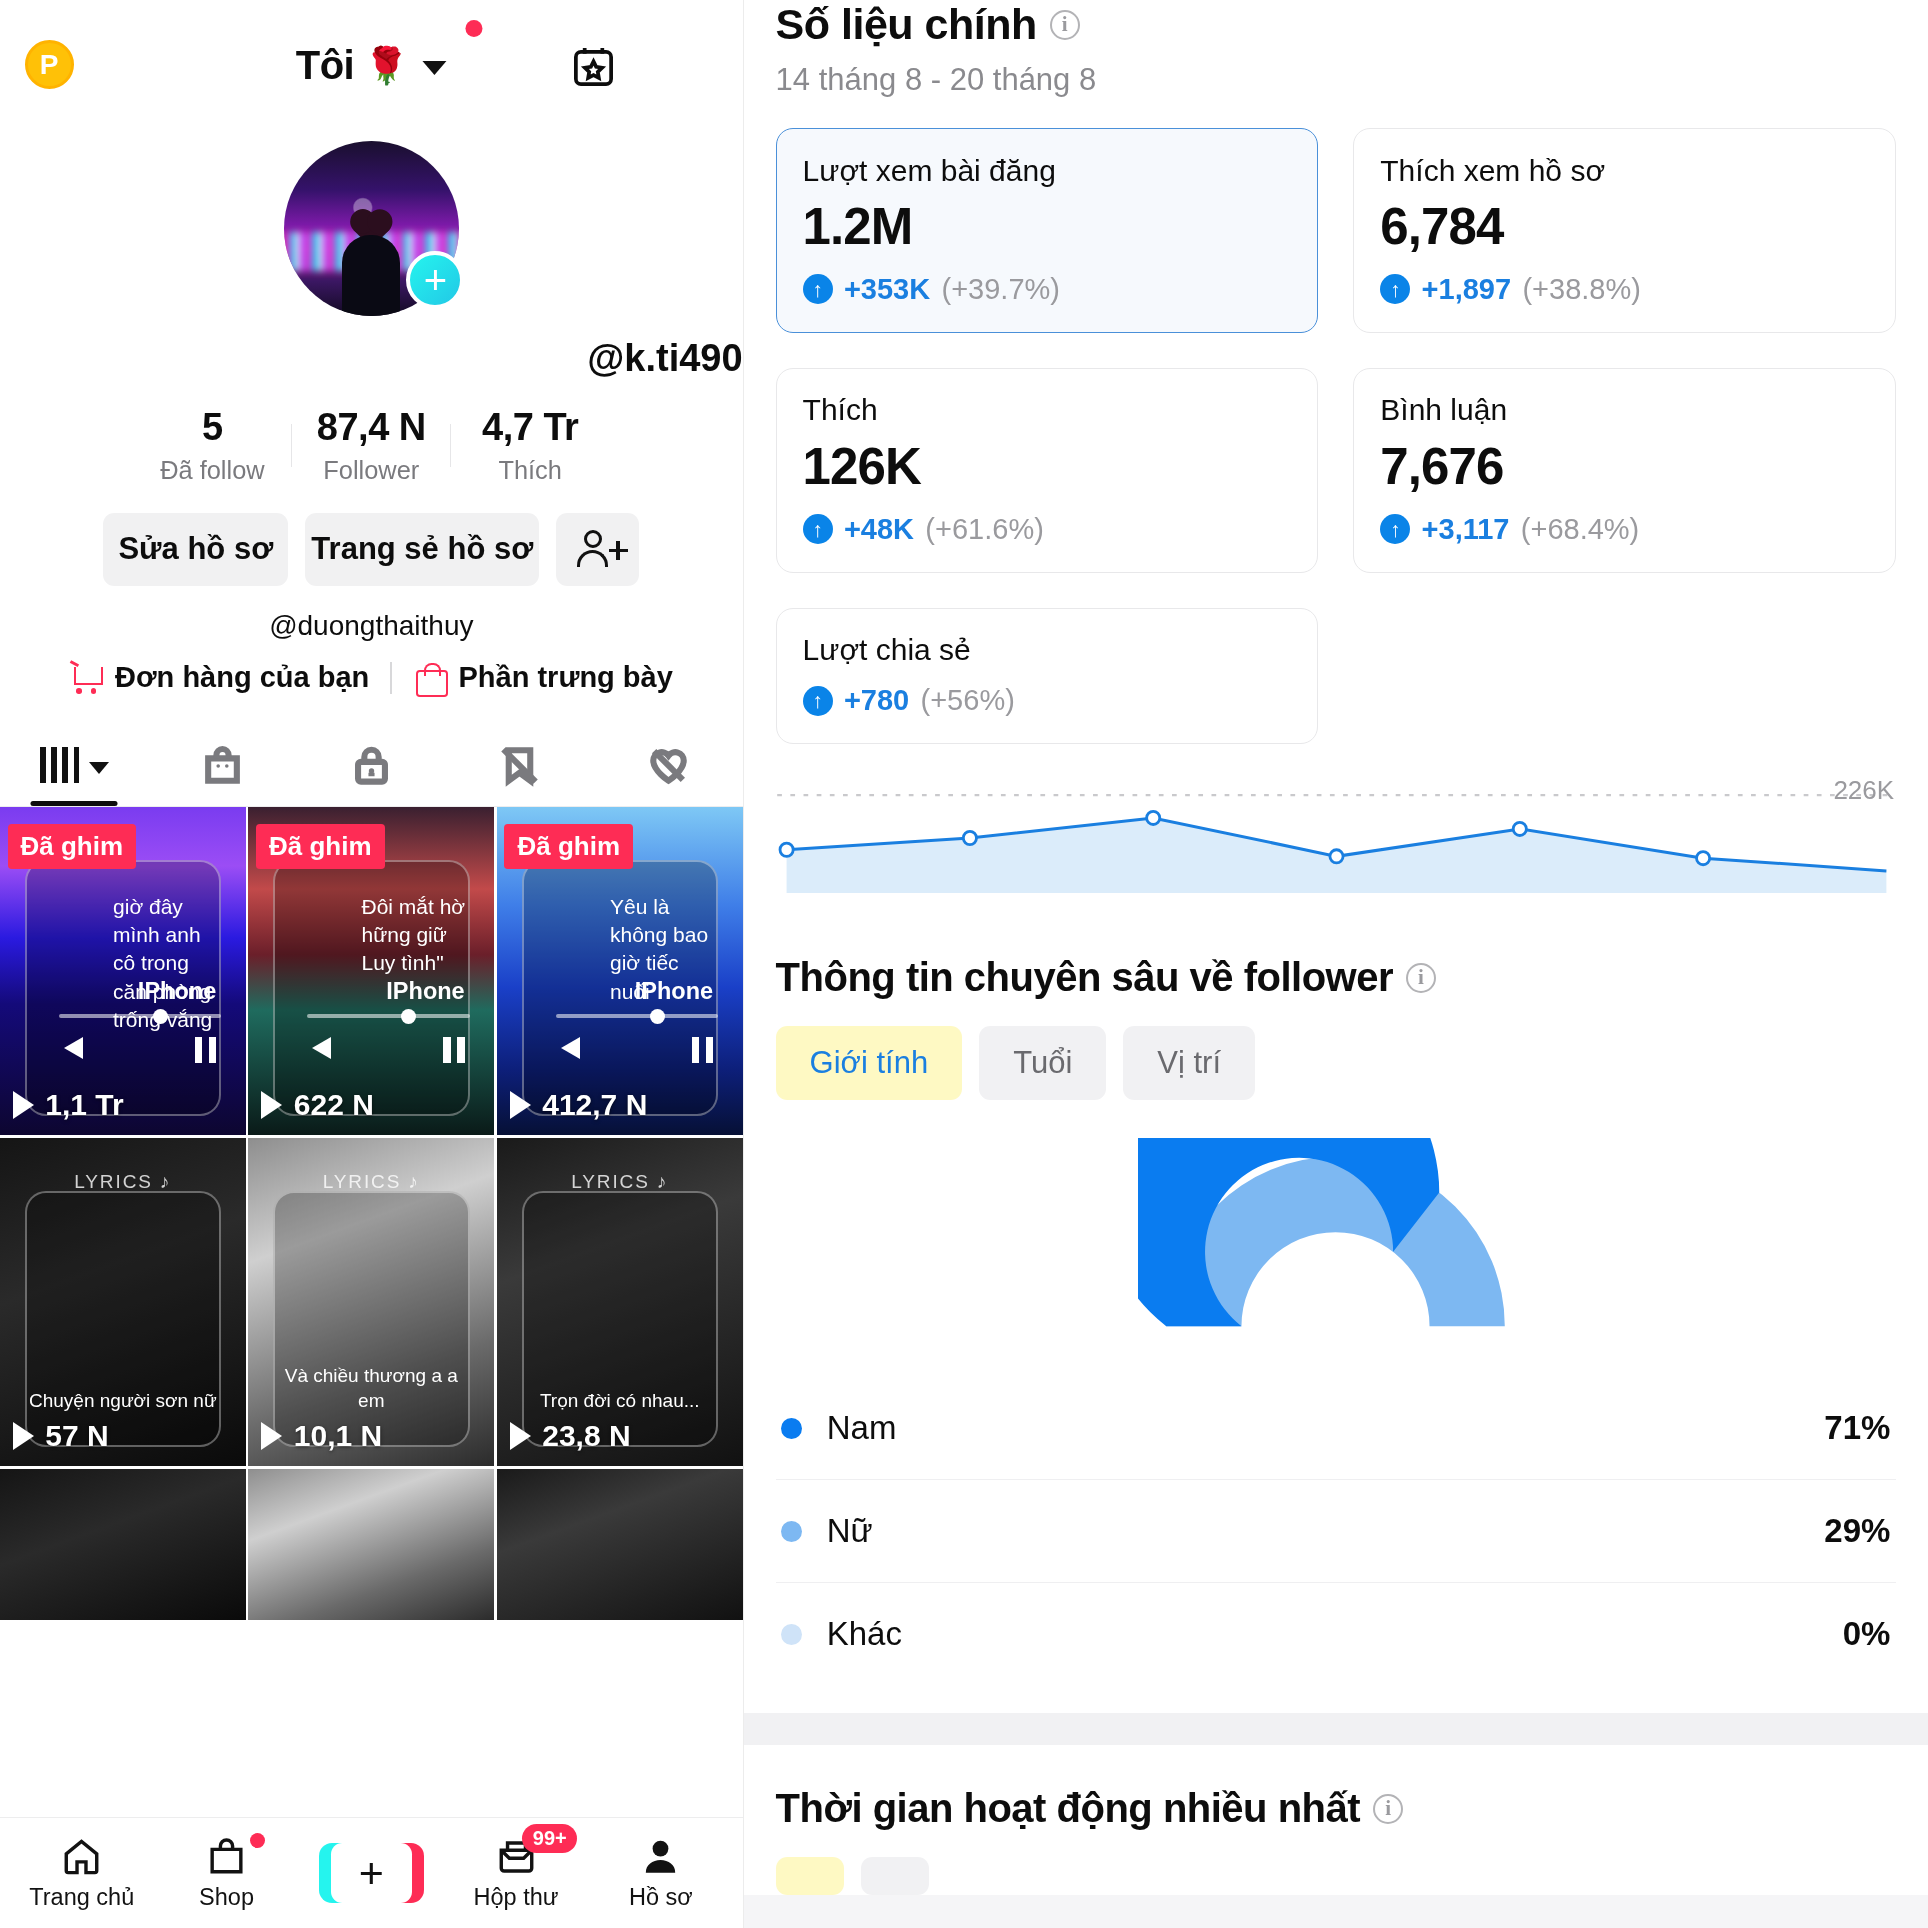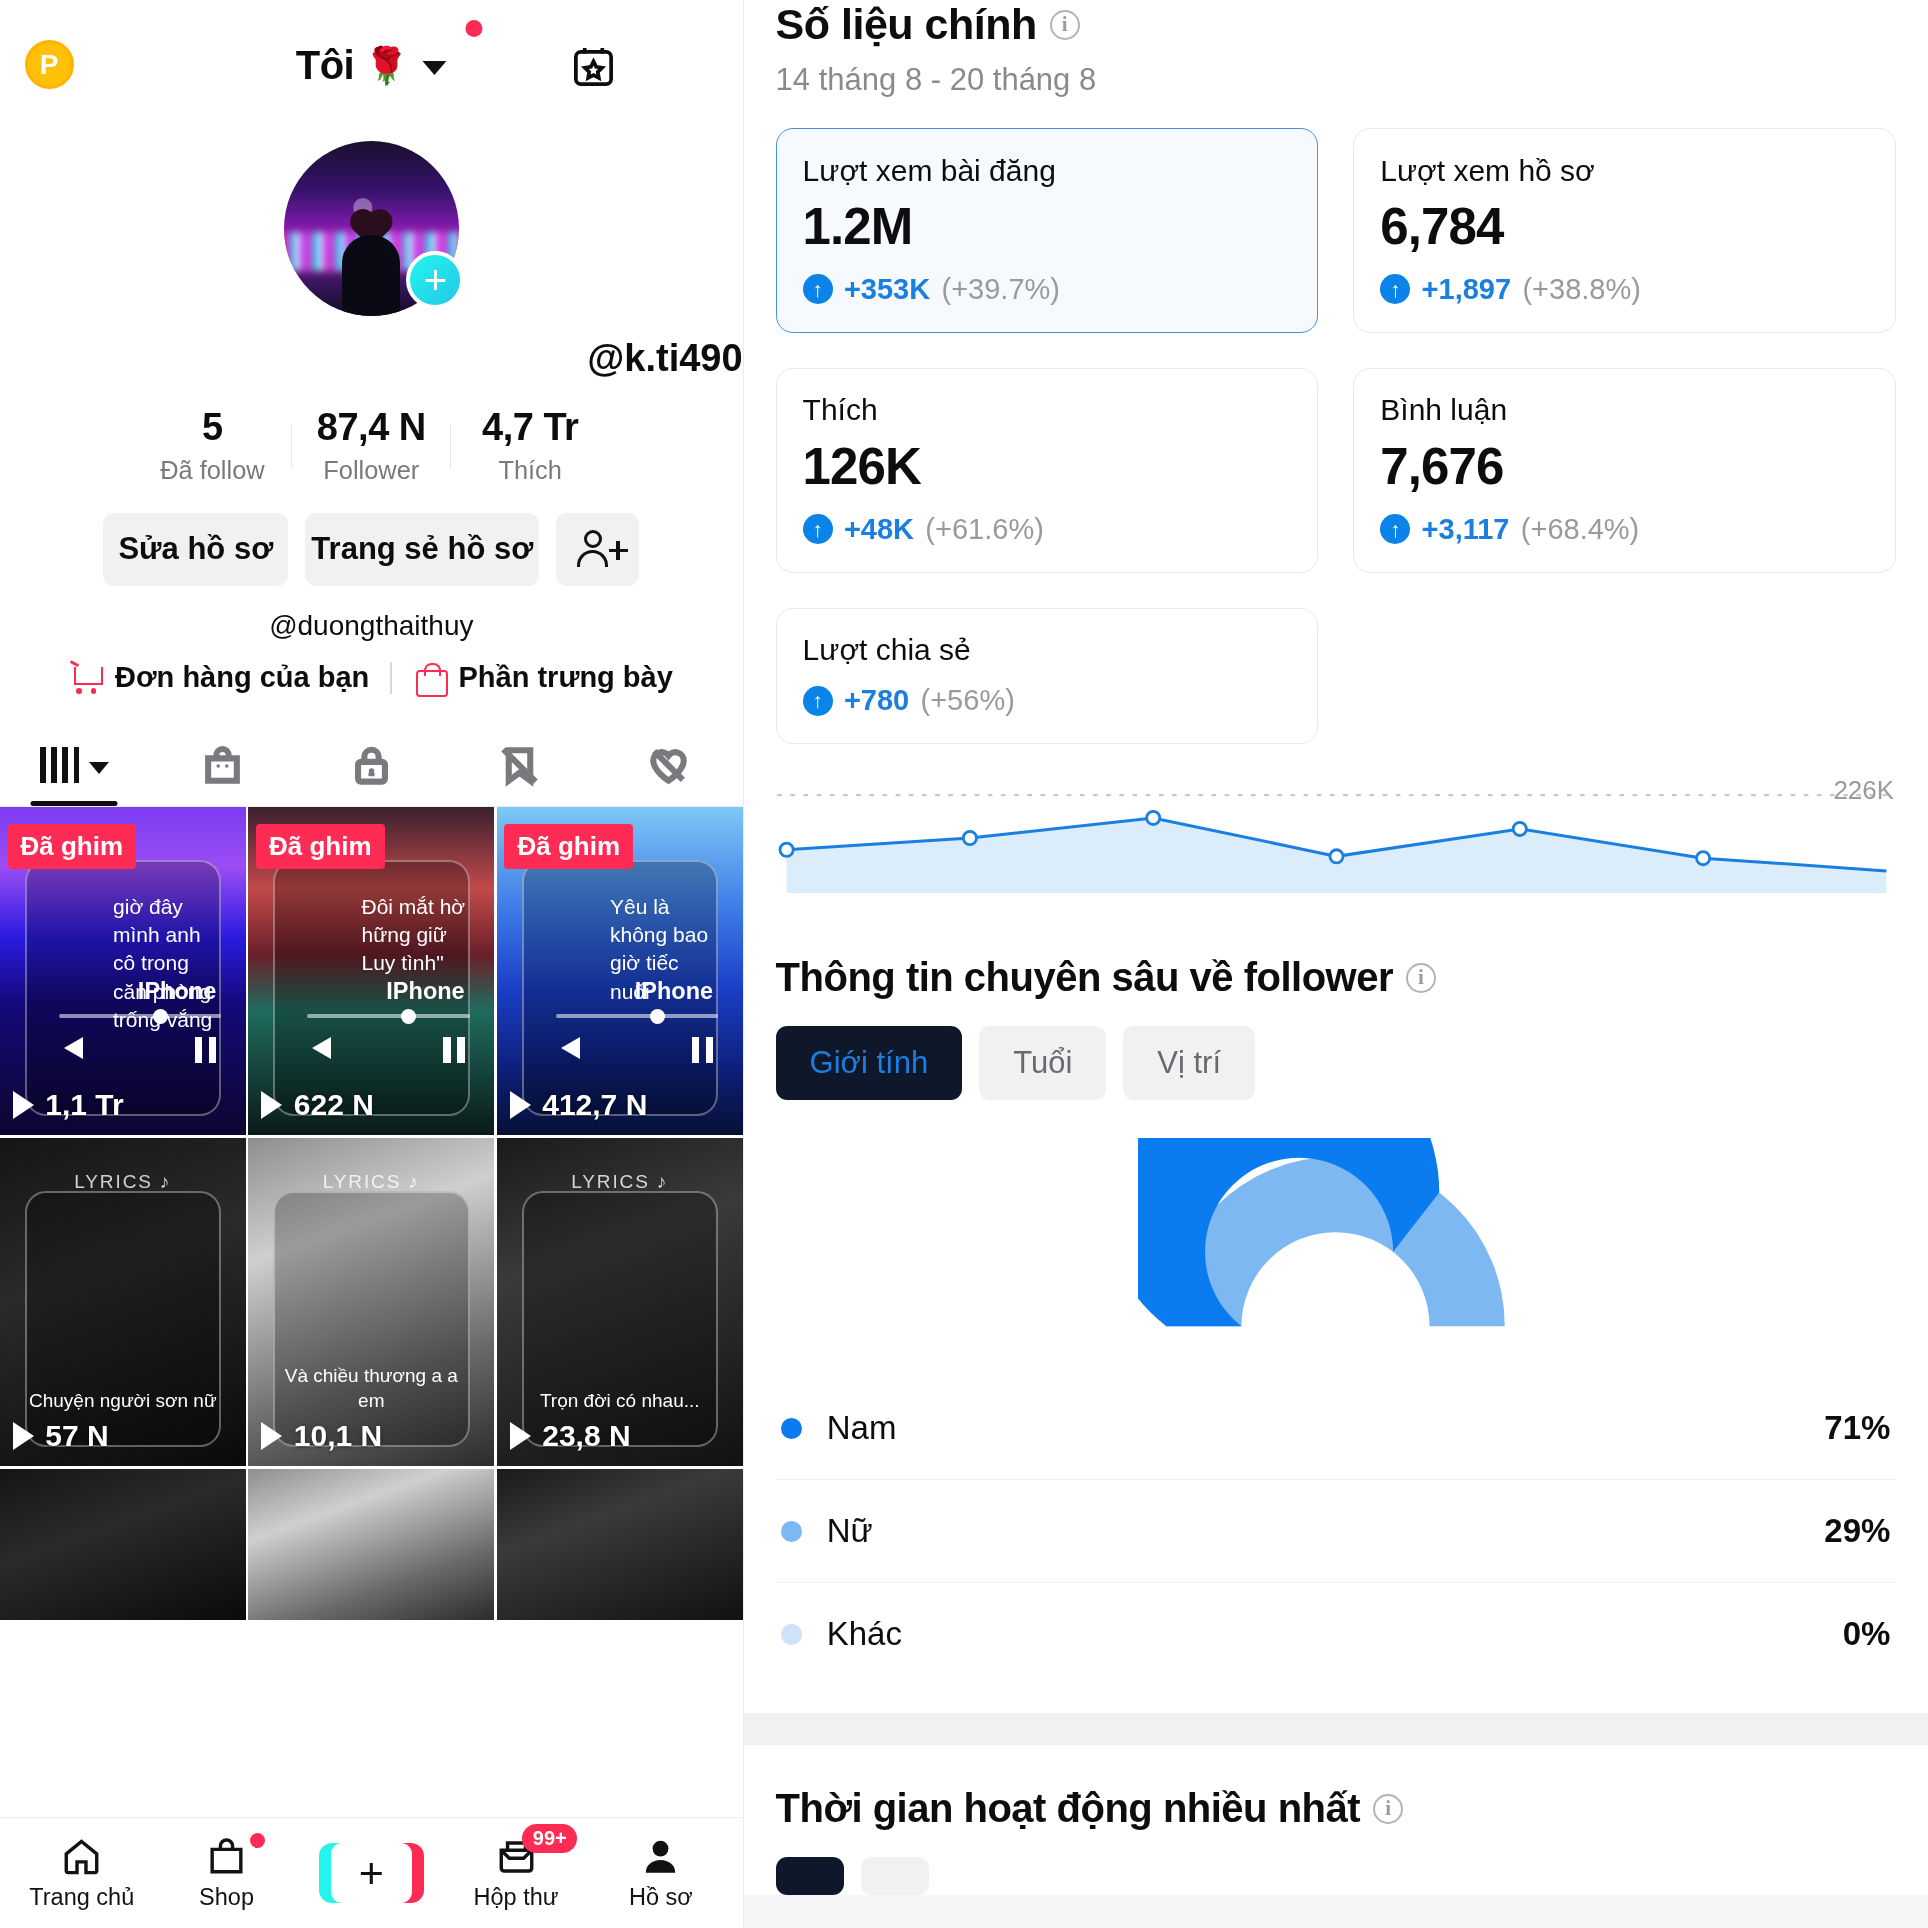--- a/index.html
+++ b/index.html
@@ -237,21 +237,21 @@
   .spark-axis-lbl { position:absolute; right:1.9px; top:-7.5px; font-size:26px; color:#9a9a9e; }
 
   .sub-title { display:flex; align-items:center; gap:13px; margin-top:32px; }
   .sub-title h3 { font-size:40px; font-weight:bold; color:#0d0d0d; letter-spacing:-0.5px;}
 
   .chips { display:flex; gap:17px; margin-top:26px; }
   .chip {
     border-radius:11.3px; background:#f1f1f3; color:#6a6a6e;
     font-size:31px; padding:19px 34px;
   }
-  .chip.sel { background:#0f172a; color:#1a7fe0; }
+  .chip.sel { background:#fef9c3; color:#1a7fe0; }
 
   .gauge-wrap { display:flex; justify-content:center; margin-top:38px; }
 
   .legend { margin-top:32px; }
   .lrow {
     display:flex; align-items:center; padding:32px 5.6px;
     border-bottom:1.4px solid #efeff1;
   }
   .lrow:last-child { border-bottom:none; }
   .ldot { width:21px;height:21px;border-radius:50%; margin-right:24.5px; }
@@ -543,21 +543,21 @@
         <div class="clabel">Lượt xem bài đăng</div>
         <div class="cvalue">1.2M</div>
         <div class="cdelta">
           <span class="up-arrow">↑</span>
           <span class="dv">+353K</span>
           <span class="dp">(+39.7%)</span>
         </div>
       </div>
 
       <div class="card">
-        <div class="clabel">Lượt xem hồ sơ</div>
+        <div class="clabel">Thích xem hồ sơ</div>
         <div class="cvalue">6,784</div>
         <div class="cdelta">
           <span class="up-arrow">↑</span>
           <span class="dv">+1,897</span>
           <span class="dp">(+38.8%)</span>
         </div>
       </div>
 
       <div class="card">
         <div class="clabel">Thích</div>

